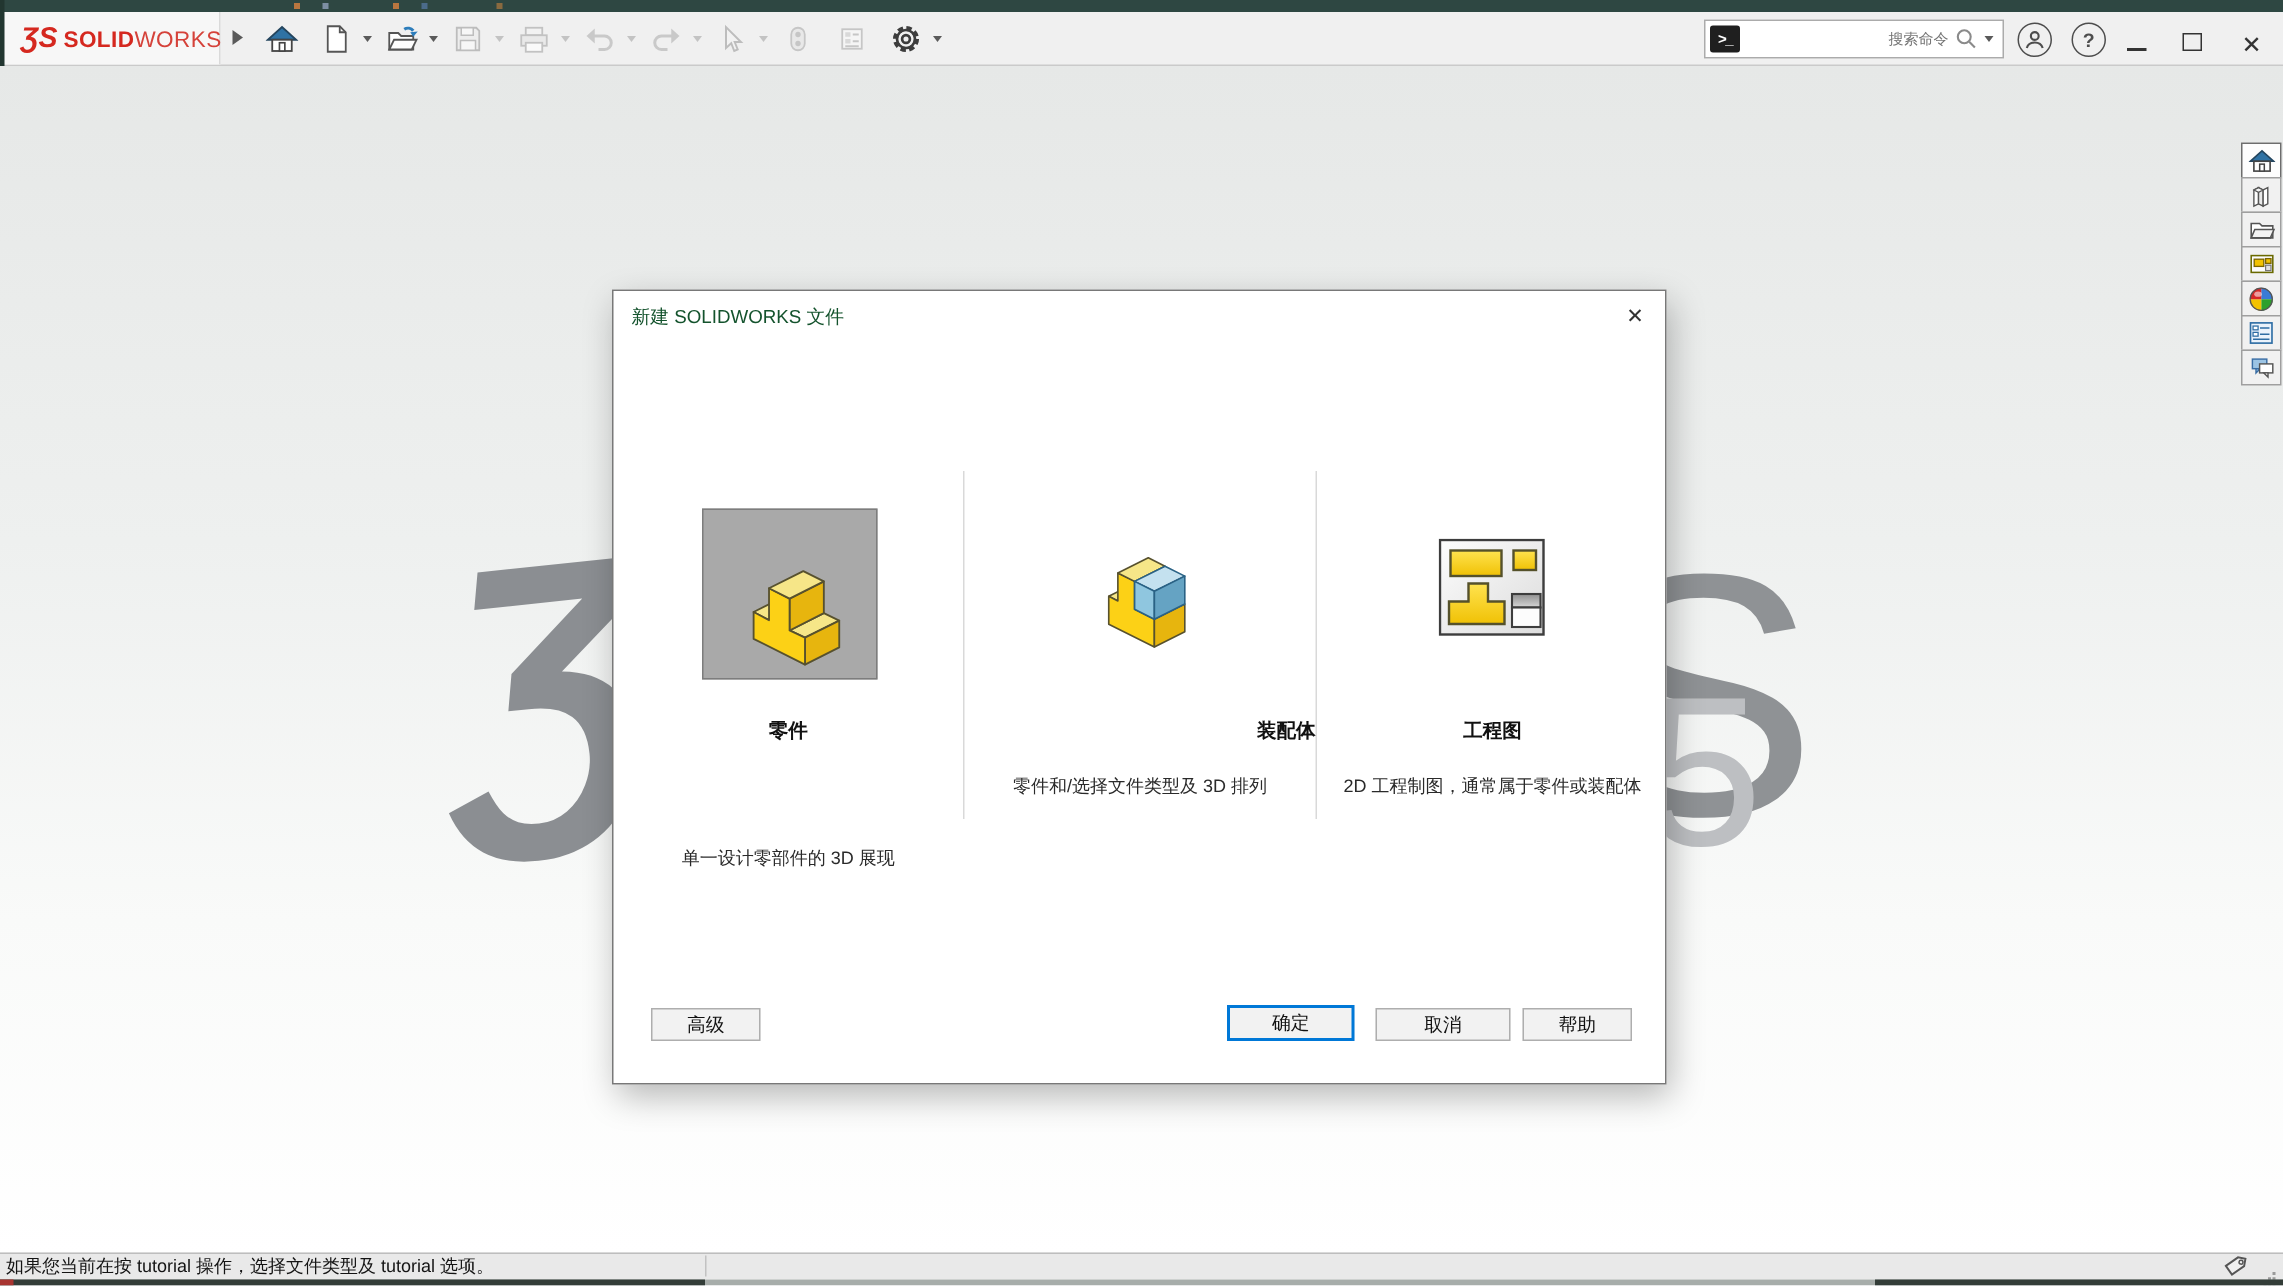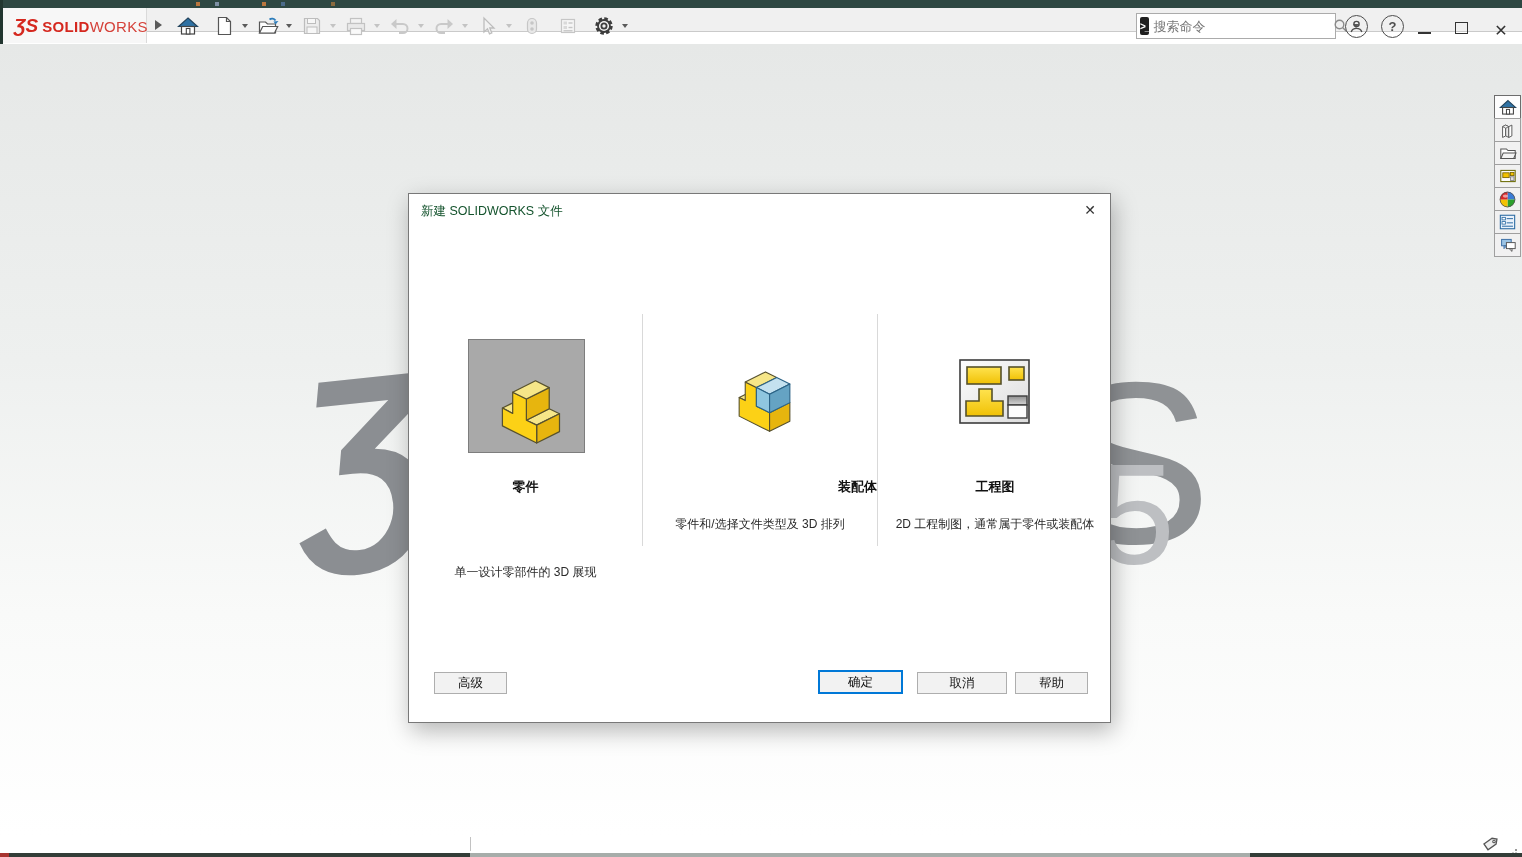--- a/index.html
+++ b/index.html
@@ -4,39 +4,39 @@
 <style>
   * { margin:0; padding:0; box-sizing:border-box; }
   html,body { width:1522px; height:857px; overflow:hidden; font-family:"Liberation Sans",sans-serif; background:#fff; }
   #stage { position:relative; width:1522px; height:857px; overflow:hidden; }
 
   
   #top-strip { position:absolute; left:0; top:0; width:1522px; height:8px; background:#2e4742; }
   .fleck { position:absolute; top:2px; width:4px; height:4px; }
 
   
-  #titlebar { position:absolute; left:0; top:8px; width:1522px; height:24px; background:#f0f0f0; border-bottom:1px solid #cacaca; }
+  #titlebar { position:absolute; left:0; top:8px; width:1522px; height:36px; background:#f0f0f0; border-bottom:1px solid #cacaca; }
   #left-edge { position:absolute; left:0; top:0; width:3px; height:44px; background:#223630; z-index:3; }
   #logo-panel { position:absolute; left:0; top:0; width:147px; height:35px; background:#f7f7f7; border-right:1px solid #dadada; display:flex; align-items:center; padding-left:14px; }
   .brand { color:#d5281f; font-size:15px; white-space:nowrap; }
   .brand .mark { font-style:italic; font-weight:bold; font-size:19px; margin-right:4px; }
   .brand .bold { font-weight:bold; letter-spacing:.3px; }
   .brand .light { font-weight:normal; letter-spacing:.3px; color:#d5423a; }
   #flyout-arrow { position:absolute; left:155px; top:12px; width:0; height:0; border-top:5px solid transparent; border-bottom:5px solid transparent; border-left:7px solid #5a5a5a; }
 
   #tools { position:absolute; left:176px; top:0; height:35px; display:flex; align-items:center; }
   .tool { width:24px; height:24px; display:flex; align-items:center; justify-content:center; margin-right:4px; }
   .caret { width:0; height:0; border-left:3.5px solid transparent; border-right:3.5px solid transparent; border-top:4.5px solid #5a5a5a; margin:0 8px 0 2px; }
   .caret.dis { border-top-color:#c3c3c3; }
   .sp { width:8px; }
 
   
   #searchbox { position:absolute; left:1136px; top:5px; width:200px; height:26px; background:#fff; border:1px solid #ababab; display:flex; align-items:center; }
   #cmd-icon { width:20px; height:18px; background:#1f1f1f; color:#fff; font-size:10px; font-weight:bold; margin-left:3px; display:flex; align-items:center; justify-content:center; letter-spacing:-1px; border-radius:2px; }
-  #search-input { flex:1; border:none; outline:none; font-size:13px; color:#4c1d95; padding:0 4px; background:transparent; font-family:"Liberation Sans",sans-serif; }
+  #search-input { flex:1; border:none; outline:none; font-size:10px; color:#4c1d95; padding:0 4px; background:transparent; font-family:"Liberation Sans",sans-serif;text-align:right; }
   #search-mag { display:flex; align-items:center; margin-right:4px; }
   .circle-btn { position:absolute; top:7px; width:23px; height:23px; border:1.6px solid #4d4d4d; border-radius:50%; display:flex; align-items:center; justify-content:center; font-size:13px; color:#4d4d4d; font-weight:bold; }
   #win-min { position:absolute; left:1418px; top:24px; width:13px; height:2px; background:#333; }
   #win-min-hit { position:absolute; left:1411px; top:10px; width:26px; height:26px; }
   #win-max { position:absolute; left:1455px; top:14px; width:13px; height:12px; border:1.6px solid #333; }
   #win-close { position:absolute; left:1490px; top:11px; font-size:16px; color:#333; width:22px; height:22px; display:flex; align-items:center; justify-content:center; }
 
   
   #viewport { position:absolute; left:0; top:44px; width:1522px; height:791px; background:linear-gradient(#e6e8e7 0%, #eef0ef 40%, #f9faf9 72%, #ffffff 100%); overflow:hidden; }
   .wm { position:absolute; z-index:1; line-height:1; user-select:none; }
@@ -360,20 +360,23 @@
     <div class="tpl-desc" id="desc-0">单一设计零部件的 3D 展现</div>
     <div class="tpl-desc" id="desc-1">零件和/选择文件类型及 3D 排列</div>
     <div class="tpl-desc" id="desc-2">2D 工程制图，通常属于零件或装配体</div>
 
     <div class="dlg-btn" id="btn-adv">高级</div>
     <div class="dlg-btn" id="btn-ok">确定</div>
     <div class="dlg-btn" id="btn-cancel">取消</div>
     <div class="dlg-btn" id="btn-help">帮助</div>
   </div>
 
+  <div id="statusbar">
+    <span>如果您当前在按 tutorial 操作，选择文件类型及 tutorial 选项。</span>
+  </div>
   <div id="status-div"></div>
   <div id="status-tag">
     <svg width="17" height="16" viewBox="0 0 17 16">
       <path d="M2,9 L9,2 H14 V7 L7,14 Z" fill="#efefef" stroke="#555" stroke-width="1.3" transform="rotate(10 8 8)"></path>
       <circle cx="11.5" cy="4.8" r="1.3" fill="none" stroke="#555" stroke-width="1" transform="rotate(10 8 8)"></circle>
     </svg>
   </div>
   <div id="grip">
     <svg width="10" height="10" viewBox="0 0 10 10">
       <rect x="7" y="1" width="2" height="2" fill="#9a9a9a"></rect>

